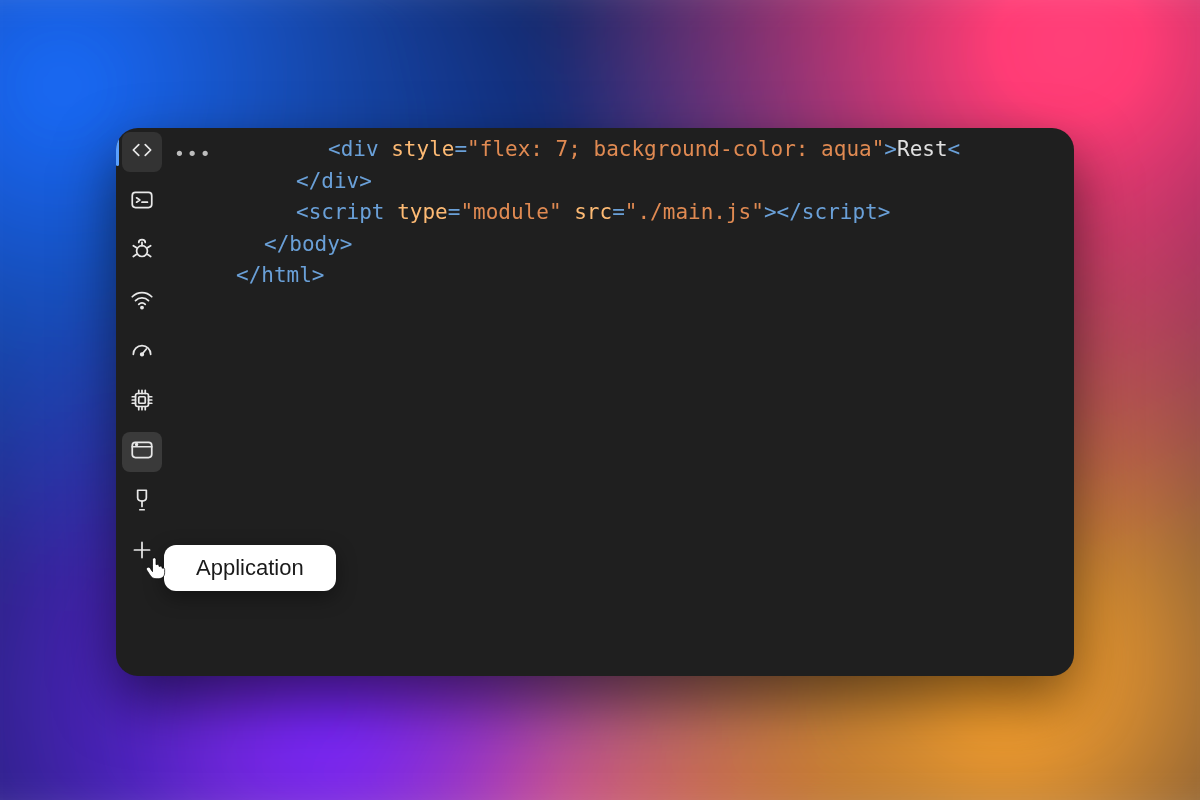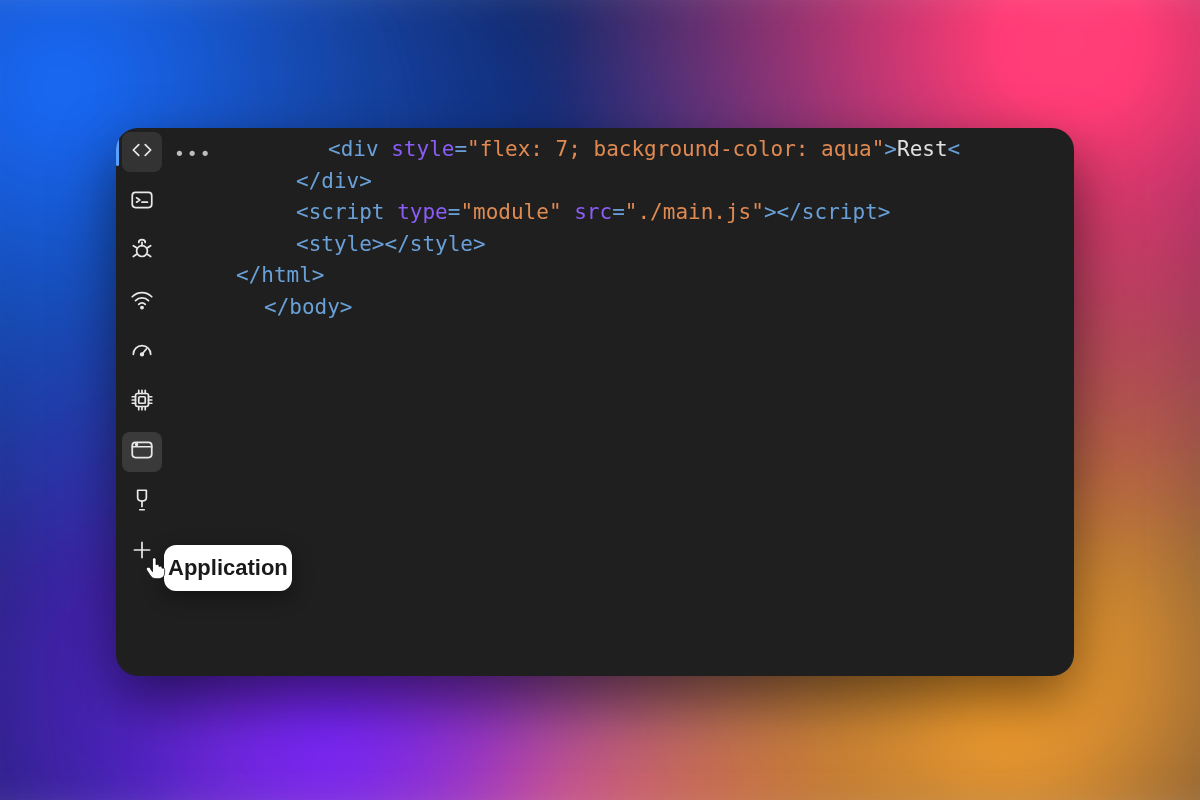--- a/index.html
+++ b/index.html
@@ -86,36 +86,35 @@
     cursor: pointer;
   }
 
   .code-line { padding-left: 64px; }
   .i1 { padding-left: 64px; }
   .i2 { padding-left: 92px; }
   .i3 { padding-left: 124px; }
   .i4 { padding-left: 156px; }
 
   .tag    { color: #6aa0d8; }
-  .attr   { color: #8b5cf6; }
+  .attr   { color: #fdba74; }
   .string { color: #e08a52; }
   .text   { color: #e0e0e0; }
   .selmark{ color: #7a8290; font-style: italic; }
 
   .tooltip {
     position: absolute;
     left: 164px; top: 545px;
     background: #ffffff;
     color: #1a1a1a;
     font-size: 22px;
-    padding: 10px 4px;
+    padding: 10px 32px;
     border-radius: 12px;
     box-shadow: 0 6px 20px rgba(0,0,0,0.4);
     z-index: 10;
-    font-weight: bold;
   }
 
   .cursor-hand {
     position: absolute;
     left: 142px; top: 553px;
     z-index: 11;
     color: #fff;
   }
   .cursor-hand svg { width: 28px; height: 28px; fill: #fff; stroke: #000; stroke-width: 0.6; }
 </style>
@@ -231,30 +230,27 @@
     </div>
 
     <div class="code-line i3">
       <span class="tag">&lt;/div&gt;</span>
     </div>
 
     <div class="code-line i3">
       <span class="tag">&lt;script </span><span class="attr">type</span><span class="tag">=</span><span class="string">"</span><span class="string">module</span><span class="string">" </span><span class="attr">src</span><span class="tag">=</span><span class="string">"</span><span class="string">./main.js</span><span class="string">"</span><span class="tag">&gt;</span><span class="tag">&lt;/script&gt;</span>
     </div>
 
-    <div class="code-line i3">
-      <span class="tag">&lt;style&gt;</span><span class="tag">&lt;/style&gt;</span>
+
+    <div class="code-line i2">
+      <span class="tag">&lt;/body&gt;</span>
     </div>
 
     <div class="code-line i1">
       <span class="tag">&lt;/html&gt;</span>
-    </div>
-
-    <div class="code-line i2">
-      <span class="tag">&lt;/body&gt;</span>
     </div>
   </div>
 
 </div>
 
 <div class="tooltip">
   <span>Application</span>
 </div>
 
 <div class="cursor-hand">

